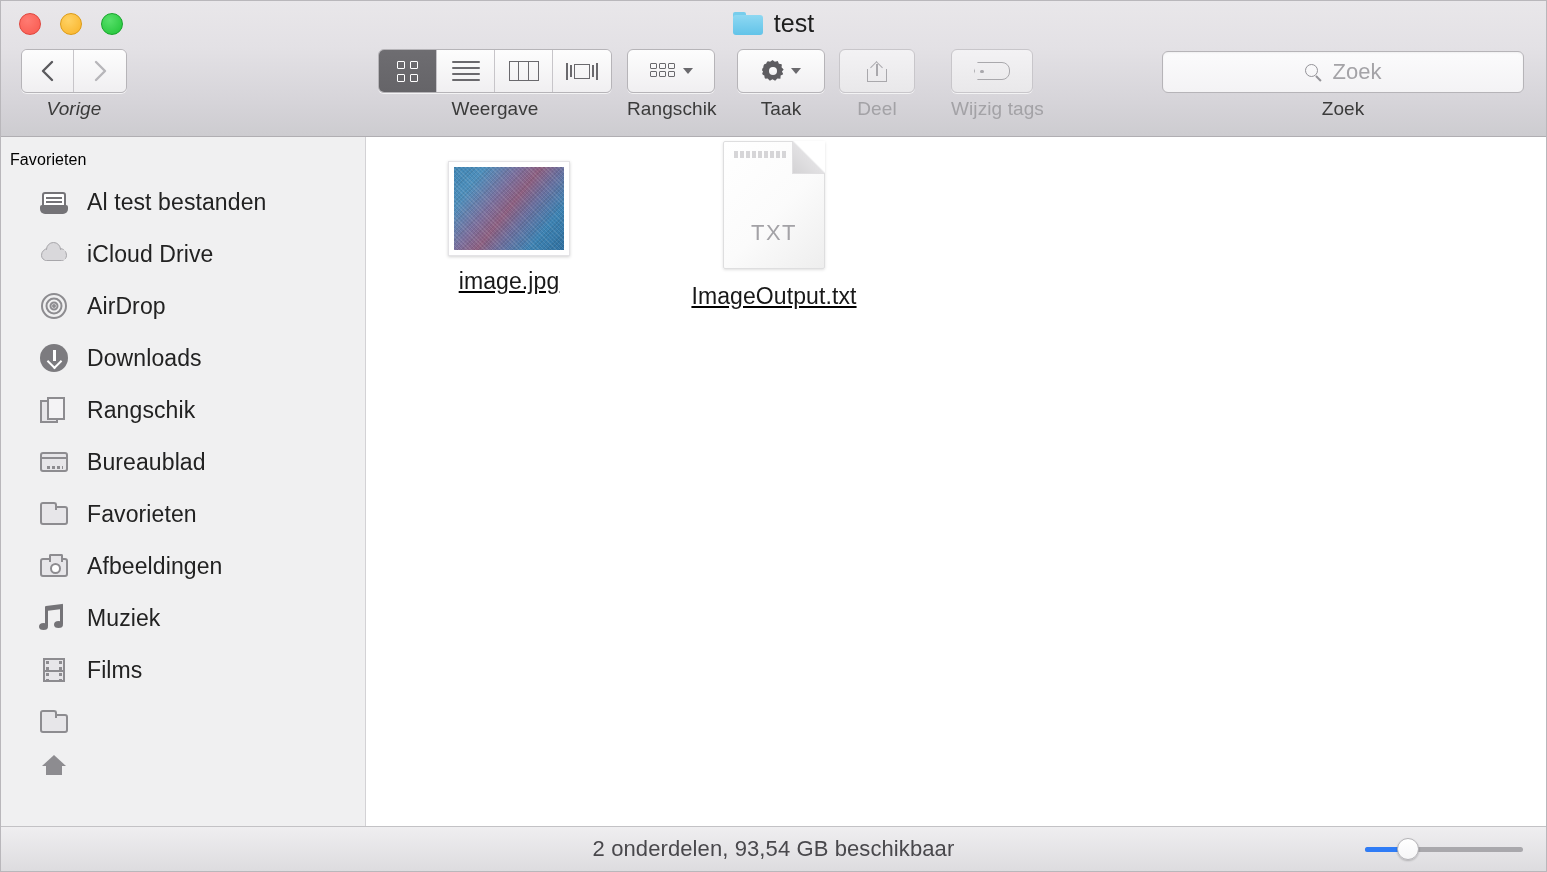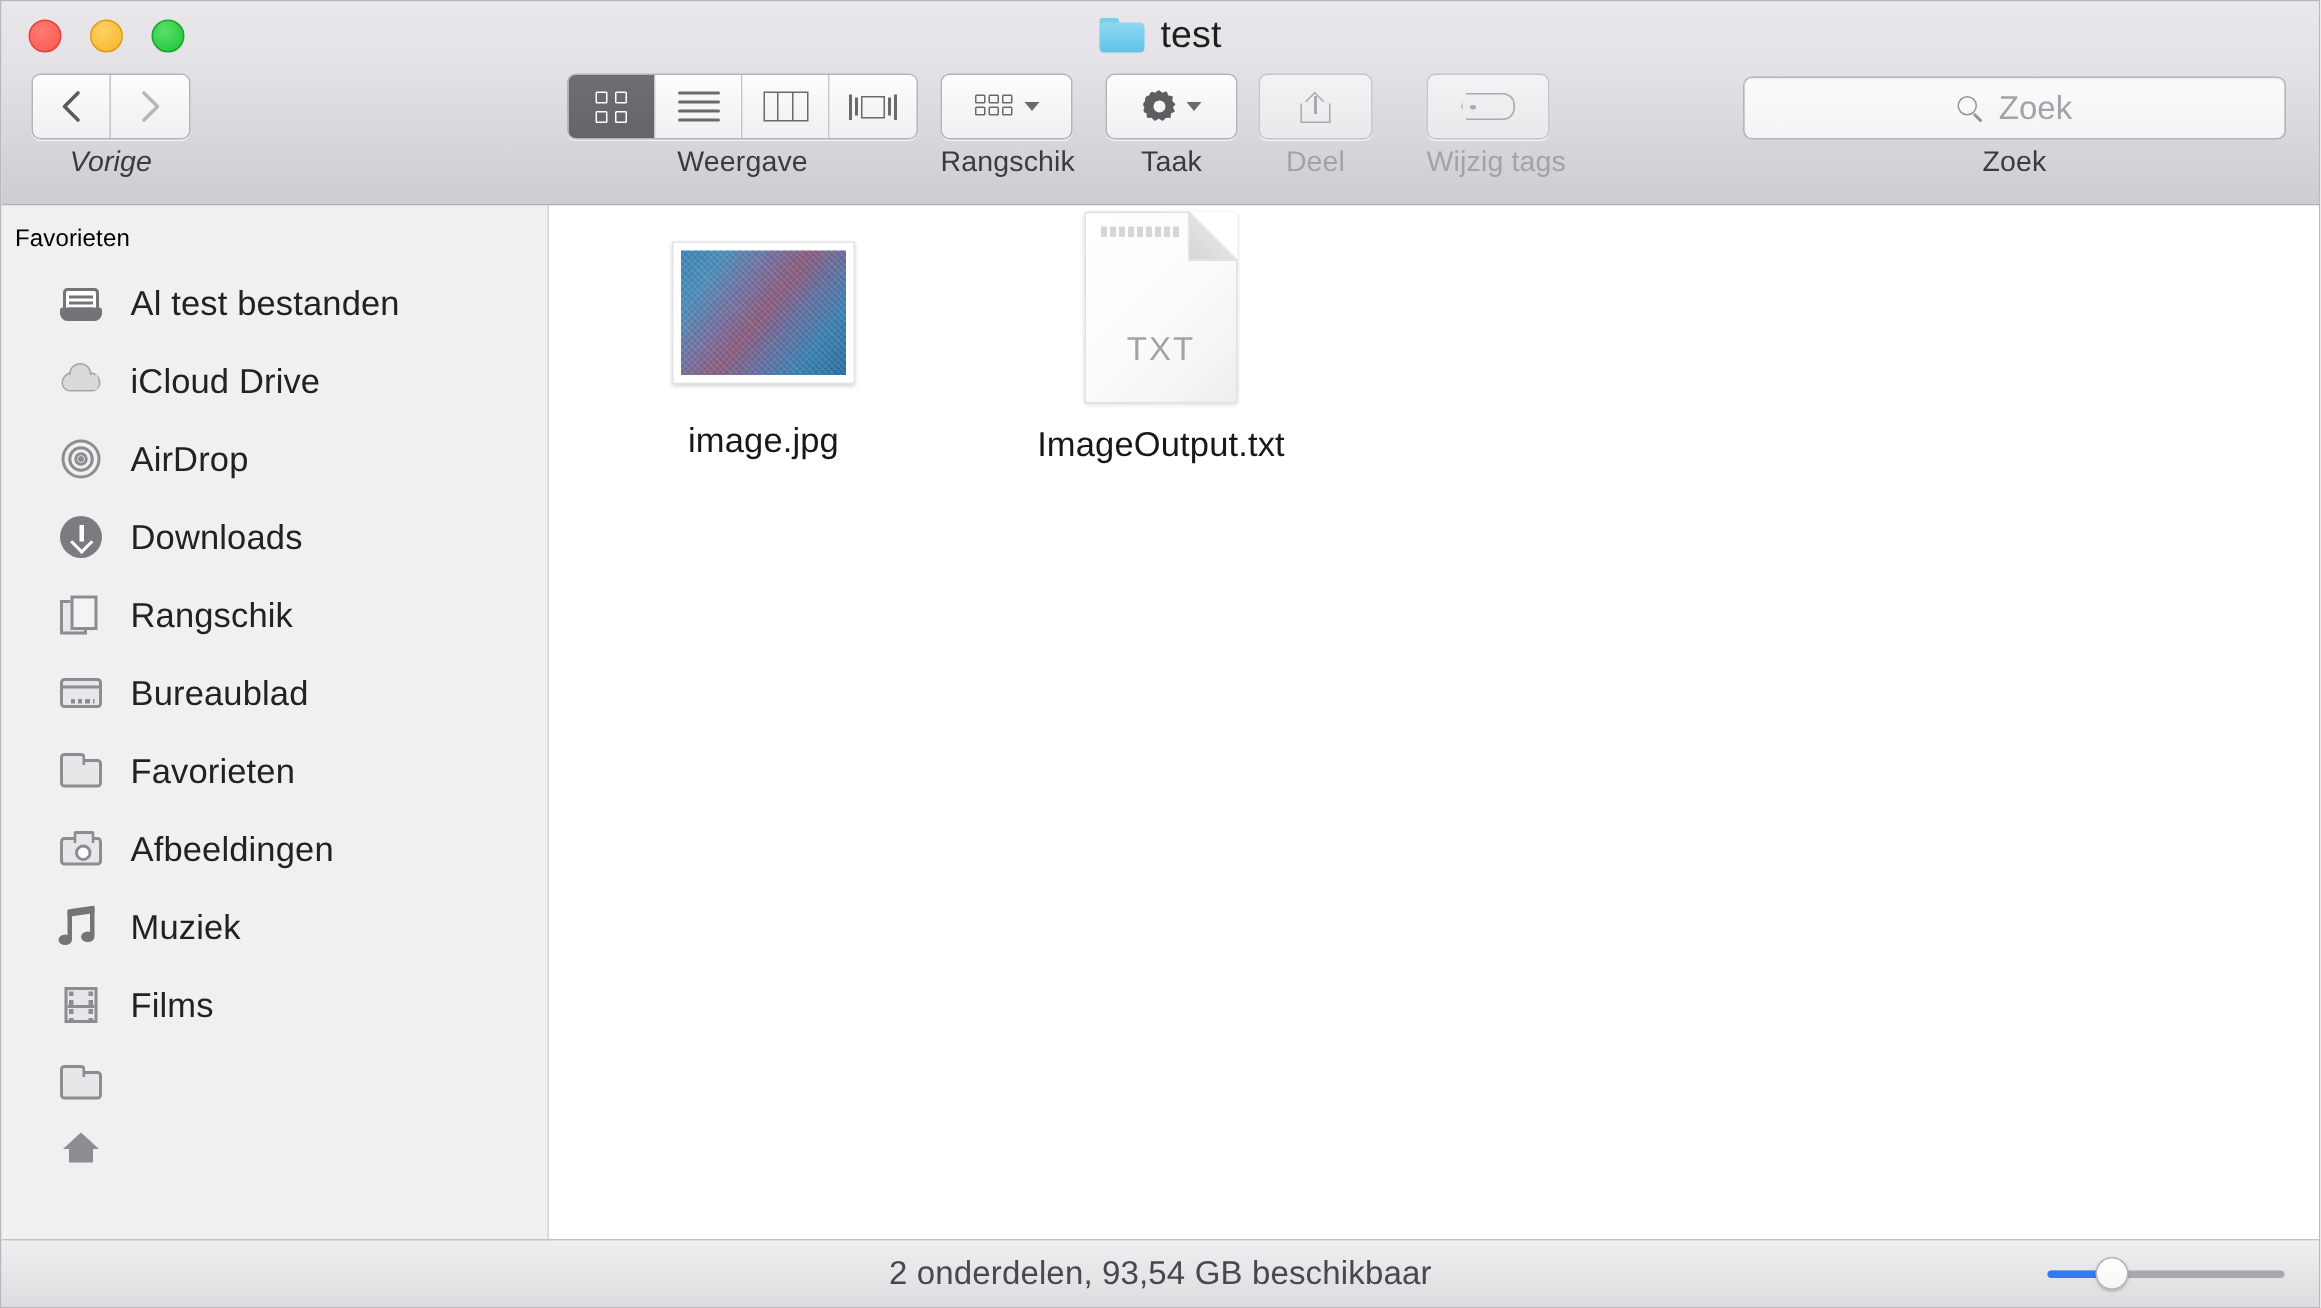--- a/index.html
+++ b/index.html
@@ -289,24 +289,24 @@
     position:absolute; left:7px; top:17px; width:16px; height:10px; background:#8d8c90;
   }
   .sb-item.partial{ height:30px; overflow:hidden; }
 
   
   #content{
     position:absolute; left:366px; top:136px; width:1179px; height:690px;
     background:#ffffff; overflow:hidden;
   }
   .file{
-    position:absolute; width:200px; text-align:center; cursor:default;
+    position:absolute; width:200px; text-align:center; cursor:default;text-decoration:underline;
   }
   .file-name{
-    font-size:23px; color:#181818; margin-top:24px; letter-spacing:.1px; white-space:nowrap;
+    font-size:23px; color:#181818; margin-top:12px; letter-spacing:.1px; white-space:nowrap;
   }
   .thumb-frame{
     width:122px; height:95px; margin:0 auto; background:#fff;
     border:1px solid #e4e3e6; padding:5px;
     box-shadow:0 1px 3px rgba(0,0,0,.18);
   }
   .thumb-img{
     width:100%; height:100%;
     background:
       repeating-linear-gradient(45deg, rgba(255,255,255,.10) 0 1px, transparent 1px 3px),

